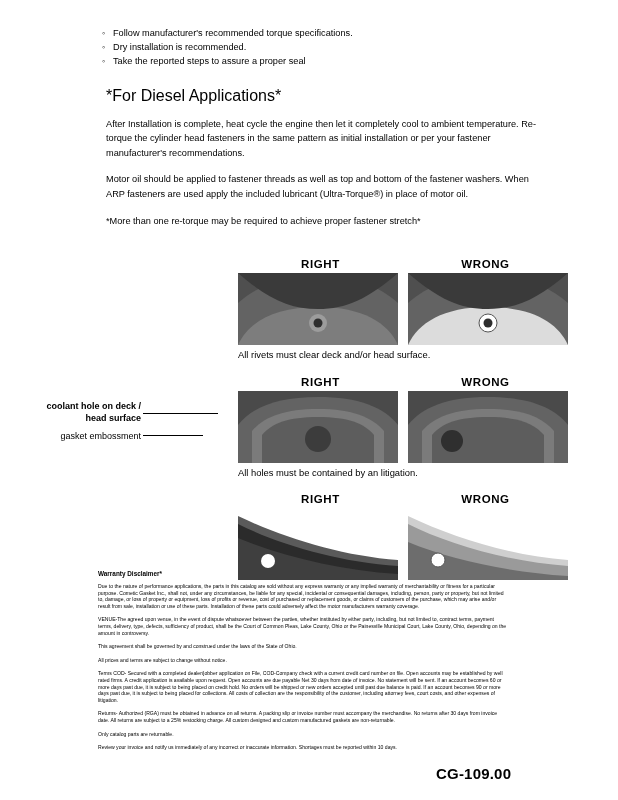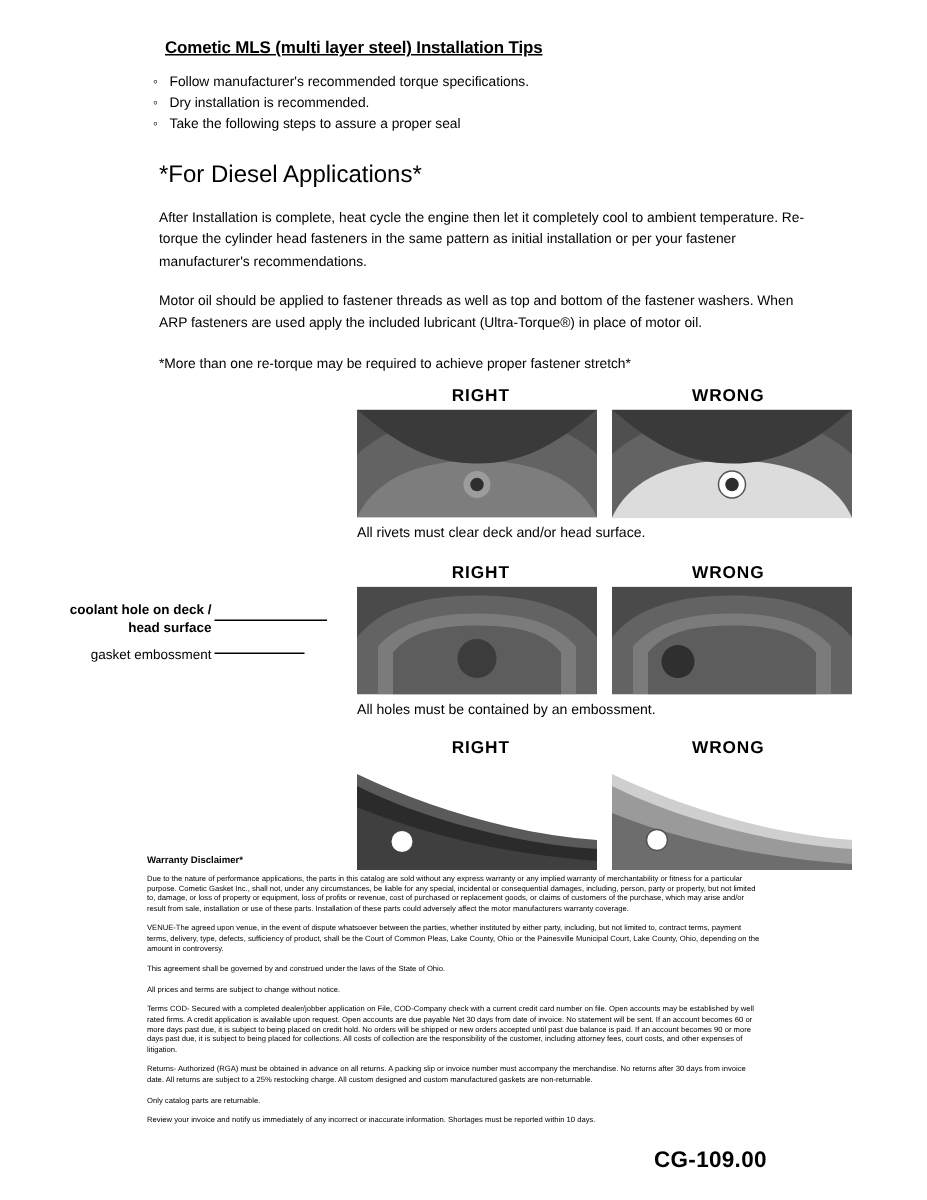--- a/index.html
+++ b/index.html
@@ -157,26 +157,25 @@
     letter-spacing: 0.2px;
     margin-left: 44px;
   }
 </style>
 </head>
 <body>
 
 <div class="page">
 
   <div class="content">
-    <h1 class="title">Cometic MLS (multi layer steel) Installation Tips</h1>
 
     <ul class="bullets">
       <li><span class="mark">◦</span><span>Follow manufacturer's recommended torque specifications.</span></li>
       <li><span class="mark">◦</span><span>Dry installation is recommended.</span></li>
-      <li><span class="mark">◦</span><span>Take the following steps to assure a proper seal</span></li>
+      <li><span class="mark">◦</span><span>Take the reported steps to assure a proper seal</span></li>
     </ul>
 
     <h2 class="section-title">*For Diesel Applications*</h2>
     <p class="para">After Installation is complete, heat cycle the engine then let it completely cool to ambient temperature. Re-torque the cylinder head fasteners in the same pattern as initial installation or per your fastener manufacturer's recommendations.</p>
     <p class="para">Motor oil should be applied to fastener threads as well as top and bottom of the fastener washers.  When ARP fasteners are used apply the included lubricant (Ultra-Torque®) in place of motor oil.</p>
     <p class="para last">*More than one re-torque may be required to achieve proper fastener stretch*</p>
   </div>
 
   <div class="figures">
 
@@ -230,21 +229,21 @@
         <div class="panel">
           <svg width="160" height="72" viewBox="0 0 160 72">
             <rect x="0" y="0" width="160" height="72" fill="#4a4a4a"></rect>
             <path d="M0,72 L0,34 C14,16 40,6 80,6 C120,6 146,16 160,34 L160,72 Z" fill="#636363"></path>
             <path d="M14,72 L14,40 C26,26 46,18 80,18 C114,18 134,26 146,40 L146,72 Z" fill="#7b7b7b"></path>
             <path d="M24,72 L24,44 C34,32 50,26 80,26 C110,26 126,32 136,44 L136,72 Z" fill="#5d5d5d"></path>
             <circle cx="44" cy="50" r="11" fill="#2f2f2f"></circle>
           </svg>
         </div>
       </div>
-      <div class="caption">All holes must be contained by an embossment.</div>
+      <div class="caption">All holes must be contained by an litigation.</div>
 
       <div class="annot" style="left:-75px; top:24px; width:118px;font-weight:bold;">coolant hole on deck / head surface</div>
       <div class="leader" style="left:45px; top:37px; width:75px;"></div>
       <div class="annot" style="left:-42px; top:54px; width:85px;">gasket embossment</div>
       <div class="leader" style="left:45px; top:59px; width:60px;"></div>
     </div>
 
     <div class="figrow">
       <div class="figlabels">
         <div>RIGHT</div>

